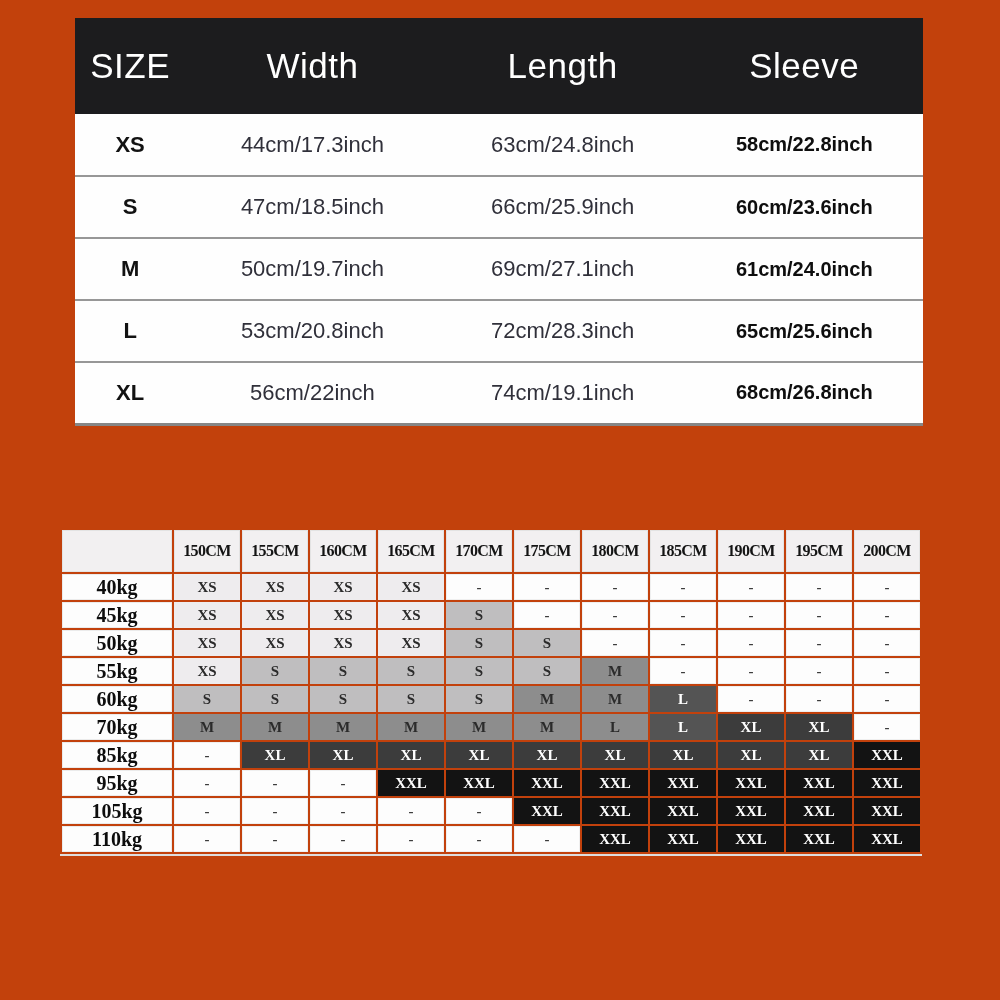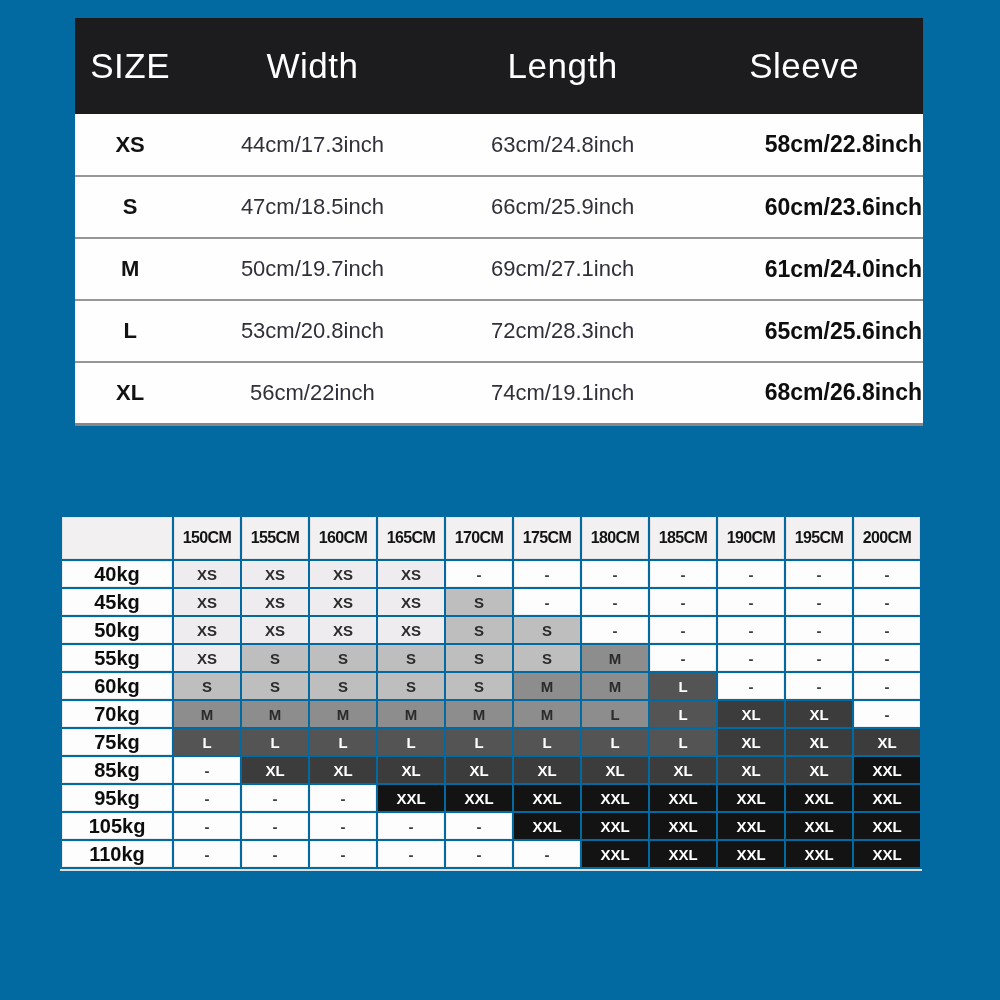--- a/index.html
+++ b/index.html
@@ -1,21 +1,21 @@
 <!DOCTYPE html>
 <html><head>
 <meta charset="utf-8">
 <style>
   * { box-sizing: border-box; }
   body { margin: 0; background: #ffffff; }
   .page {
     position: relative;
     width: 1000px;
     height: 1000px;
-    background: #0369a1;
+    background: #c2410c;
     font-family: "Liberation Sans", sans-serif;
     overflow: hidden;
   }
 
   
   .size-table {
     position: absolute;
     left: 75px;
     top: 18px;
     width: 848px;
@@ -35,30 +35,31 @@
     height: 62px;
     text-align: center;
     vertical-align: middle;
     font-size: 22px;
     color: #30303a;
     border-bottom: 2px solid #979797;
     background: #fefefe;
   }
   .size-table tbody tr:last-child td { border-bottom: 3px solid #868686; }
   .size-table td.cell-size   { font-weight: 700; color: #121212; font-size: 22px; }
-  .size-table td.cell-sleeve { font-weight: 700; color: #0e0e0e; font-size: 23px; text-align: right; }
+  .size-table td.cell-sleeve { font-weight: 700; color: #0e0e0e; font-size: 20px; }
 
   
   .fit-matrix {
     position: absolute;
     left: 60px;
-    top: 515px;
+    top: 528px;
     border-collapse: separate;
     border-spacing: 2px;
     table-layout: fixed;
+    font-family: Liberation Serif, serif;
   }
   .fit-matrix th, .fit-matrix td {
     text-align: center;
     vertical-align: middle;
     padding: 0;
   }
   .fit-matrix .mx-corner {
     width: 110px;
     height: 42px;
     background: #f2f0f1;
@@ -245,34 +246,20 @@
           <td class="mx-cell" style="background: rgb(141, 141, 141); color: rgb(43, 43, 43);">M</td>
           <td class="mx-cell" style="background: rgb(141, 141, 141); color: rgb(43, 43, 43);">M</td>
           <td class="mx-cell" style="background: rgb(141, 141, 141); color: rgb(43, 43, 43);">M</td>
           <td class="mx-cell" style="background: rgb(141, 141, 141); color: rgb(43, 43, 43);">L</td>
           <td class="mx-cell" style="background: rgb(84, 84, 84); color: rgb(255, 255, 255);">L</td>
           <td class="mx-cell" style="background: rgb(60, 60, 60); color: rgb(255, 255, 255);">XL</td>
           <td class="mx-cell" style="background: rgb(60, 60, 60); color: rgb(255, 255, 255);">XL</td>
           <td class="mx-cell mx-empty">-</td>
         </tr>
         <tr>
-          <th class="mx-w">75kg</th>
-          <td class="mx-cell" style="background: rgb(84, 84, 84); color: rgb(255, 255, 255);">L</td>
-          <td class="mx-cell" style="background: rgb(84, 84, 84); color: rgb(255, 255, 255);">L</td>
-          <td class="mx-cell" style="background: rgb(84, 84, 84); color: rgb(255, 255, 255);">L</td>
-          <td class="mx-cell" style="background: rgb(84, 84, 84); color: rgb(255, 255, 255);">L</td>
-          <td class="mx-cell" style="background: rgb(84, 84, 84); color: rgb(255, 255, 255);">L</td>
-          <td class="mx-cell" style="background: rgb(84, 84, 84); color: rgb(255, 255, 255);">L</td>
-          <td class="mx-cell" style="background: rgb(84, 84, 84); color: rgb(255, 255, 255);">L</td>
-          <td class="mx-cell" style="background: rgb(84, 84, 84); color: rgb(255, 255, 255);">L</td>
-          <td class="mx-cell" style="background: rgb(60, 60, 60); color: rgb(255, 255, 255);">XL</td>
-          <td class="mx-cell" style="background: rgb(60, 60, 60); color: rgb(255, 255, 255);">XL</td>
-          <td class="mx-cell" style="background: rgb(60, 60, 60); color: rgb(255, 255, 255);">XL</td>
-        </tr>
-        <tr>
           <th class="mx-w">85kg</th>
           <td class="mx-cell mx-empty">-</td>
           <td class="mx-cell" style="background: rgb(60, 60, 60); color: rgb(255, 255, 255);">XL</td>
           <td class="mx-cell" style="background: rgb(60, 60, 60); color: rgb(255, 255, 255);">XL</td>
           <td class="mx-cell" style="background: rgb(60, 60, 60); color: rgb(255, 255, 255);">XL</td>
           <td class="mx-cell" style="background: rgb(60, 60, 60); color: rgb(255, 255, 255);">XL</td>
           <td class="mx-cell" style="background: rgb(60, 60, 60); color: rgb(255, 255, 255);">XL</td>
           <td class="mx-cell" style="background: rgb(60, 60, 60); color: rgb(255, 255, 255);">XL</td>
           <td class="mx-cell" style="background: rgb(60, 60, 60); color: rgb(255, 255, 255);">XL</td>
           <td class="mx-cell" style="background: rgb(60, 60, 60); color: rgb(255, 255, 255);">XL</td>

